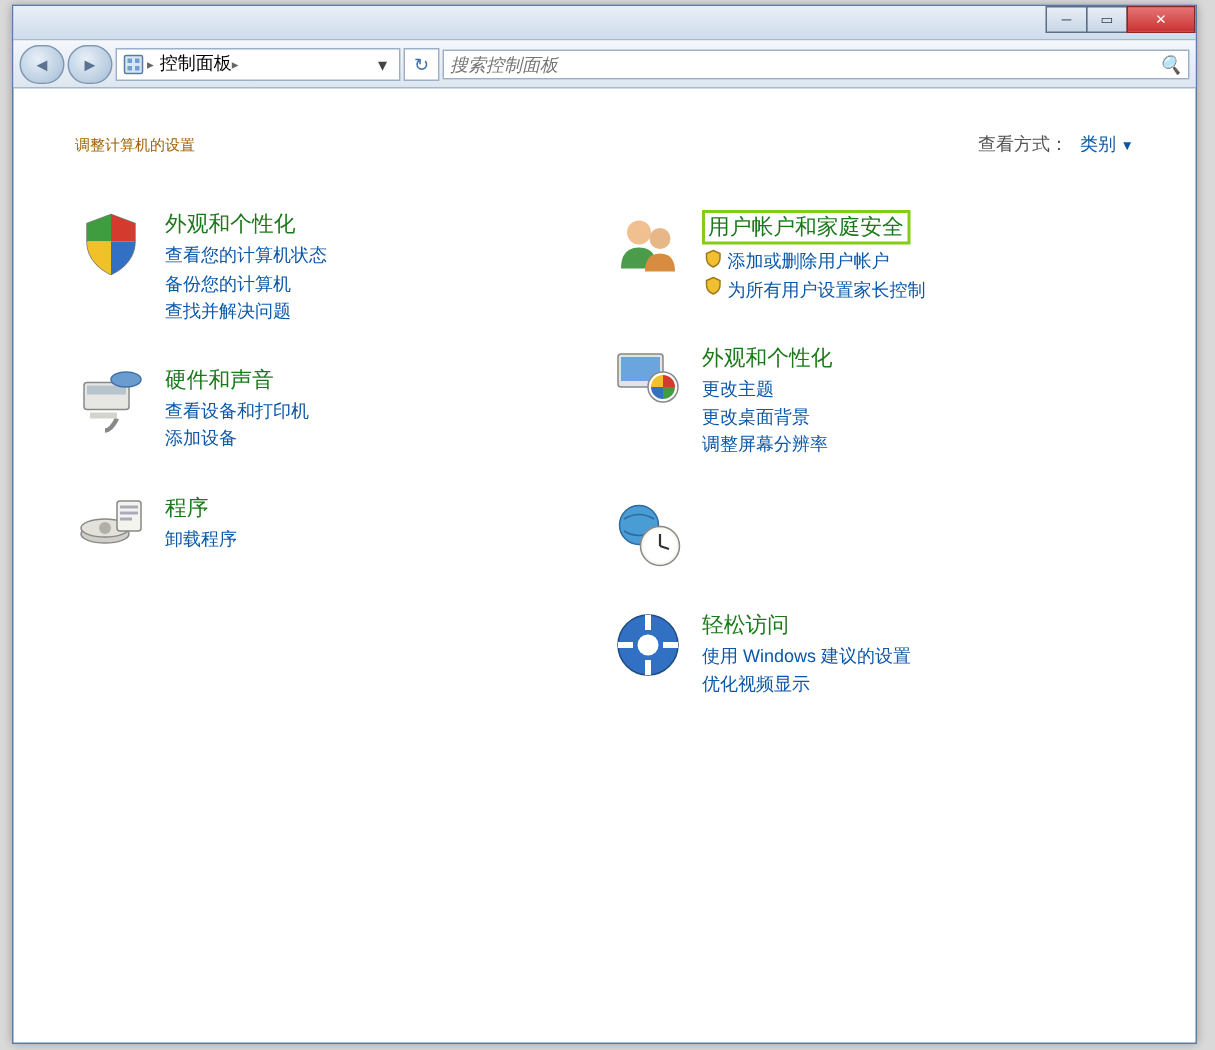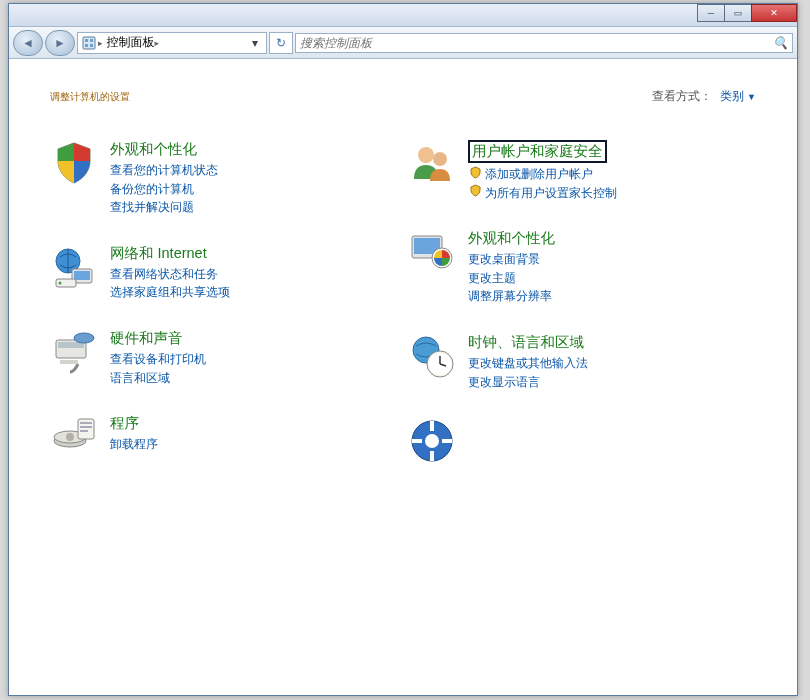--- a/index.html
+++ b/index.html
@@ -125,21 +125,21 @@
 }
 .cat-link {
   color:#0b57a8; font-size:12px;
   cursor:pointer; line-height:1.55;
   display:flex; gap:3px;
 }
 .tiny-icn {
   width:14px; height:14px; display:inline-flex;
   align-items:center; justify-content:center;
 }
-.highlight { border:2px solid #0f172a; padding:0 2px; display:inline-block; }
+.highlight { border:2px solid #84cc16; padding:0 2px; display:inline-block; }
 .watermark {
   position:absolute; right:20px; bottom:4px;
   color:rgba(255,255,255,.22); font-size:15px;
   display:flex; align-items:flex-end; gap:5px;
 }
 </style>
 </head>
 <body>
 
 <div class="window">
@@ -225,59 +225,38 @@
               </div>
             <div class="cat-link">
                 <span>备份您的计算机</span>
               </div>
             <div class="cat-link">
                 <span>查找并解决问题</span>
               </div>
           </div>
         </div>
 
-        <div class="cat">
-          <div class="cat-icon">
-            <svg width="48" height="48" viewBox="0 0 48 48">
-                <circle cx="18" cy="18" r="12" fill="#3f8fd4" stroke="#2c6aa0"></circle>
-                <path d="M10 14 Q18 8 26 14 M10 22 Q18 28 26 22 M18 6 V30" stroke="#1f5a8c" fill="none"></path>
-                <rect x="22" y="26" width="20" height="14" rx="2" fill="#e4e8ec" stroke="#888"></rect>
-                <rect x="24" y="28" width="16" height="9" fill="#6aa6dd"></rect>
-                <rect x="6" y="36" width="20" height="8" rx="2" fill="#f0f0ec" stroke="#888"></rect>
-                <circle cx="10" cy="40" r="1.5" fill="#4da24d"></circle>
-              </svg>
-          </div>
-          <div class="cat-body">
-            <div class="cat-title">网络和 Internet</div>
-            <div class="cat-link">
-                <span>查看网络状态和任务</span>
-              </div>
-            <div class="cat-link">
-                <span>选择家庭组和共享选项</span>
-              </div>
-          </div>
-        </div>
 
         <div class="cat">
           <div class="cat-icon">
             <svg width="48" height="48" viewBox="0 0 48 48">
                 <rect x="6" y="12" width="30" height="18" rx="2" fill="#e6e6e2" stroke="#888"></rect>
                 <rect x="8" y="14" width="26" height="6" fill="#b8c4cc"></rect>
                 <ellipse cx="34" cy="10" rx="10" ry="5" fill="#6b9cd0" stroke="#3f72aa"></ellipse>
                 <path d="M28 36 Q24 44 20 44" stroke="#888" fill="none" stroke-width="3"></path>
                 <rect x="10" y="32" width="18" height="4" fill="#d4d4cc"></rect>
               </svg>
           </div>
           <div class="cat-body">
             <div class="cat-title">硬件和声音</div>
             <div class="cat-link">
                 <span>查看设备和打印机</span>
               </div>
             <div class="cat-link">
-                <span>语言和区域</span>
+                <span>添加设备</span>
               </div>
           </div>
         </div>
 
         <div class="cat">
           <div class="cat-icon">
             <svg width="48" height="48" viewBox="0 0 48 48">
                 <ellipse cx="20" cy="28" rx="16" ry="6" fill="#d0d0c8" stroke="#888"></ellipse>
                 <ellipse cx="20" cy="24" rx="16" ry="6" fill="#e2e2da" stroke="#888"></ellipse>
                 <circle cx="20" cy="24" r="4" fill="#b0b0a8"></circle>
@@ -339,63 +318,63 @@
                 <circle cx="34" cy="30" r="10" fill="#fff" stroke="#888"></circle>
                 <path d="M34 22 A8 8 0 0 1 42 30 L34 30 Z" fill="#d43a2e"></path>
                 <path d="M34 30 L42 30 A8 8 0 0 1 34 38 Z" fill="#3f9c3f"></path>
                 <path d="M34 30 L34 38 A8 8 0 0 1 26 30 Z" fill="#3270c4"></path>
                 <path d="M26 30 A8 8 0 0 1 34 22 L34 30 Z" fill="#f2c028"></path>
               </svg>
           </div>
           <div class="cat-body">
             <div class="cat-title">外观和个性化</div>
             <div class="cat-link">
+                <span>更改主题</span>
+              </div>
+            <div class="cat-link">
                 <span>更改桌面背景</span>
-              </div>
-            <div class="cat-link">
-                <span>更改主题</span>
               </div>
             <div class="cat-link">
                 <span>调整屏幕分辨率</span>
               </div>
           </div>
         </div>
 
         <div class="cat">
           <div class="cat-icon">
             <svg width="48" height="48" viewBox="0 0 48 48">
                 <circle cx="18" cy="18" r="13" fill="#4a9cd4" stroke="#2c6aa0"></circle>
                 <path d="M8 14 Q18 8 28 14 M8 22 Q18 28 28 22" stroke="#2c6aa0" fill="none"></path>
                 <circle cx="32" cy="32" r="13" fill="#f8f8f0" stroke="#888"></circle>
                 <circle cx="32" cy="32" r="11" fill="#fff"></circle>
                 <line x1="32" y1="32" x2="32" y2="24" stroke="#333" stroke-width="1.5"></line>
                 <line x1="32" y1="32" x2="38" y2="34" stroke="#333" stroke-width="1.5"></line>
               </svg>
           </div>
-          <div class="cat-body">
-            <div class="cat-title">时钟、语言和区域</div>
-            <div class="cat-link">
-                <span>更改键盘或其他输入法</span>
-              </div>
-            <div class="cat-link">
-                <span>更改显示语言</span>
-              </div>
-          </div>
         </div>
 
         <div class="cat">
           <div class="cat-icon">
             <svg width="48" height="48" viewBox="0 0 48 48">
                 <circle cx="24" cy="24" r="20" fill="#3270c4" stroke="#1f4a82"></circle>
                 <circle cx="24" cy="24" r="7" fill="#fff"></circle>
                 <rect x="22" y="4" width="4" height="10" fill="#fff"></rect>
                 <rect x="22" y="34" width="4" height="10" fill="#fff"></rect>
                 <rect x="4" y="22" width="10" height="4" fill="#fff"></rect>
                 <rect x="34" y="22" width="10" height="4" fill="#fff"></rect>
               </svg>
+          </div>
+          <div class="cat-body">
+            <div class="cat-title">轻松访问</div>
+            <div class="cat-link">
+                <span>使用 Windows 建议的设置</span>
+              </div>
+            <div class="cat-link">
+                <span>优化视频显示</span>
+              </div>
           </div>
         </div>
 
       </div>
     </div>
   </div>
 </div>
 
 <div class="watermark">
   <span>

